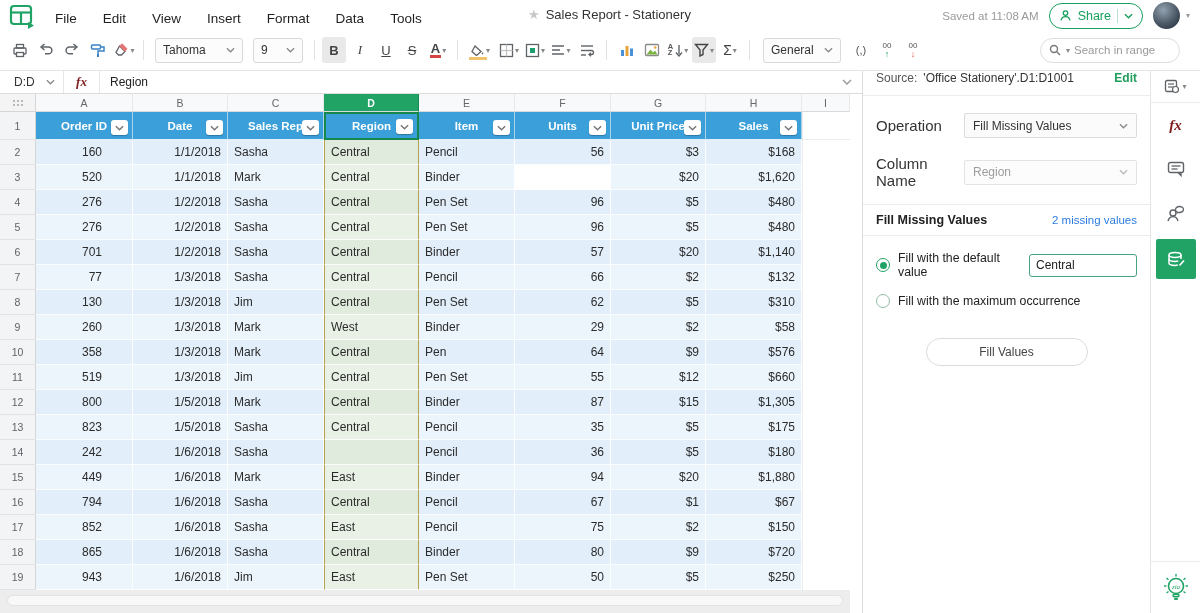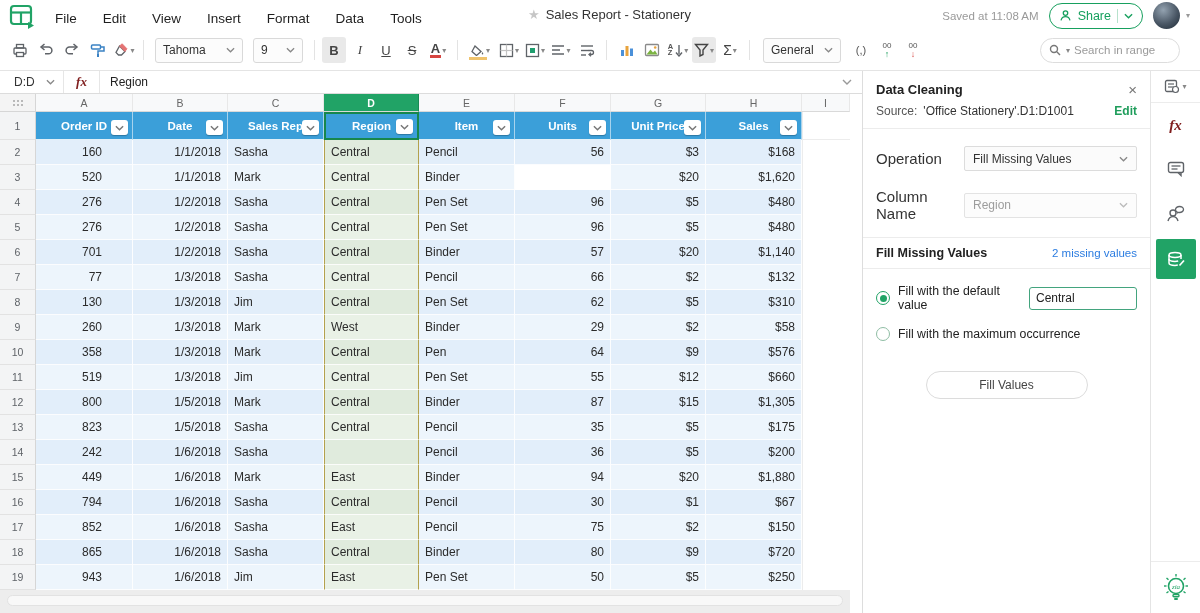--- a/index.html
+++ b/index.html
@@ -603,21 +603,21 @@
             </div>
             <div class="row drow ba">
               <div class="gut">14</div>
               <div class="cell ar cA" style="width: 97px;">242</div>
               <div class="cell ar" style="width: 95px;">1/6/2018</div>
               <div class="cell al" style="width: 96px;">Sasha</div>
               <div class="cell al dcol" style="width: 95px;"></div>
               <div class="cell al" style="width: 96px;">Pencil</div>
               <div class="cell ar" style="width: 96px;">36</div>
               <div class="cell ar" style="width: 95px;">$5</div>
-              <div class="cell ar" style="width: 96px;">$200</div>
+              <div class="cell ar" style="width: 96px;">$180</div>
               <div class="cell icell" style="width: 48px;"></div>
             </div>
             <div class="row drow bb">
               <div class="gut">15</div>
               <div class="cell ar cA" style="width: 97px;">449</div>
               <div class="cell ar" style="width: 95px;">1/6/2018</div>
               <div class="cell al" style="width: 96px;">Mark</div>
               <div class="cell al dcol" style="width: 95px;">East</div>
               <div class="cell al" style="width: 96px;">Binder</div>
               <div class="cell ar" style="width: 96px;">94</div>
@@ -625,21 +625,21 @@
               <div class="cell ar" style="width: 96px;">$1,880</div>
               <div class="cell icell" style="width: 48px;"></div>
             </div>
             <div class="row drow ba">
               <div class="gut">16</div>
               <div class="cell ar cA" style="width: 97px;">794</div>
               <div class="cell ar" style="width: 95px;">1/6/2018</div>
               <div class="cell al" style="width: 96px;">Sasha</div>
               <div class="cell al dcol" style="width: 95px;">Central</div>
               <div class="cell al" style="width: 96px;">Pencil</div>
-              <div class="cell ar" style="width: 96px;">30</div>
+              <div class="cell ar" style="width: 96px;">67</div>
               <div class="cell ar" style="width: 95px;">$1</div>
               <div class="cell ar" style="width: 96px;">$67</div>
               <div class="cell icell" style="width: 48px;"></div>
             </div>
             <div class="row drow bb">
               <div class="gut">17</div>
               <div class="cell ar cA" style="width: 97px;">852</div>
               <div class="cell ar" style="width: 95px;">1/6/2018</div>
               <div class="cell al" style="width: 96px;">Sasha</div>
               <div class="cell al dcol" style="width: 95px;">East</div>
@@ -674,24 +674,20 @@
               <div class="cell icell" style="width: 48px;"></div>
             </div>
           </div>
         <div class="grid-bottom">
           <div class="hscroll"></div>
         </div>
       </div>
     </div>
 
     <div class="panel">
-      <div class="p-head">
-        <span class="p-title">Data Cleaning</span>
-        <span class="p-close">×</span>
-      </div>
       <div class="p-src">
         <span class="p-src-label">Source:</span>
         <span class="p-src-val">'Office Stationery'.D1:D1001</span>
         <span class="p-edit">Edit</span>
       </div>
       <div class="p-row">
         <span class="p-label">Operation</span>
         <div class="p-select">
           <span>Fill Missing Values</span>
           <svg width="9" height="6" viewBox="0 0 10 6">

